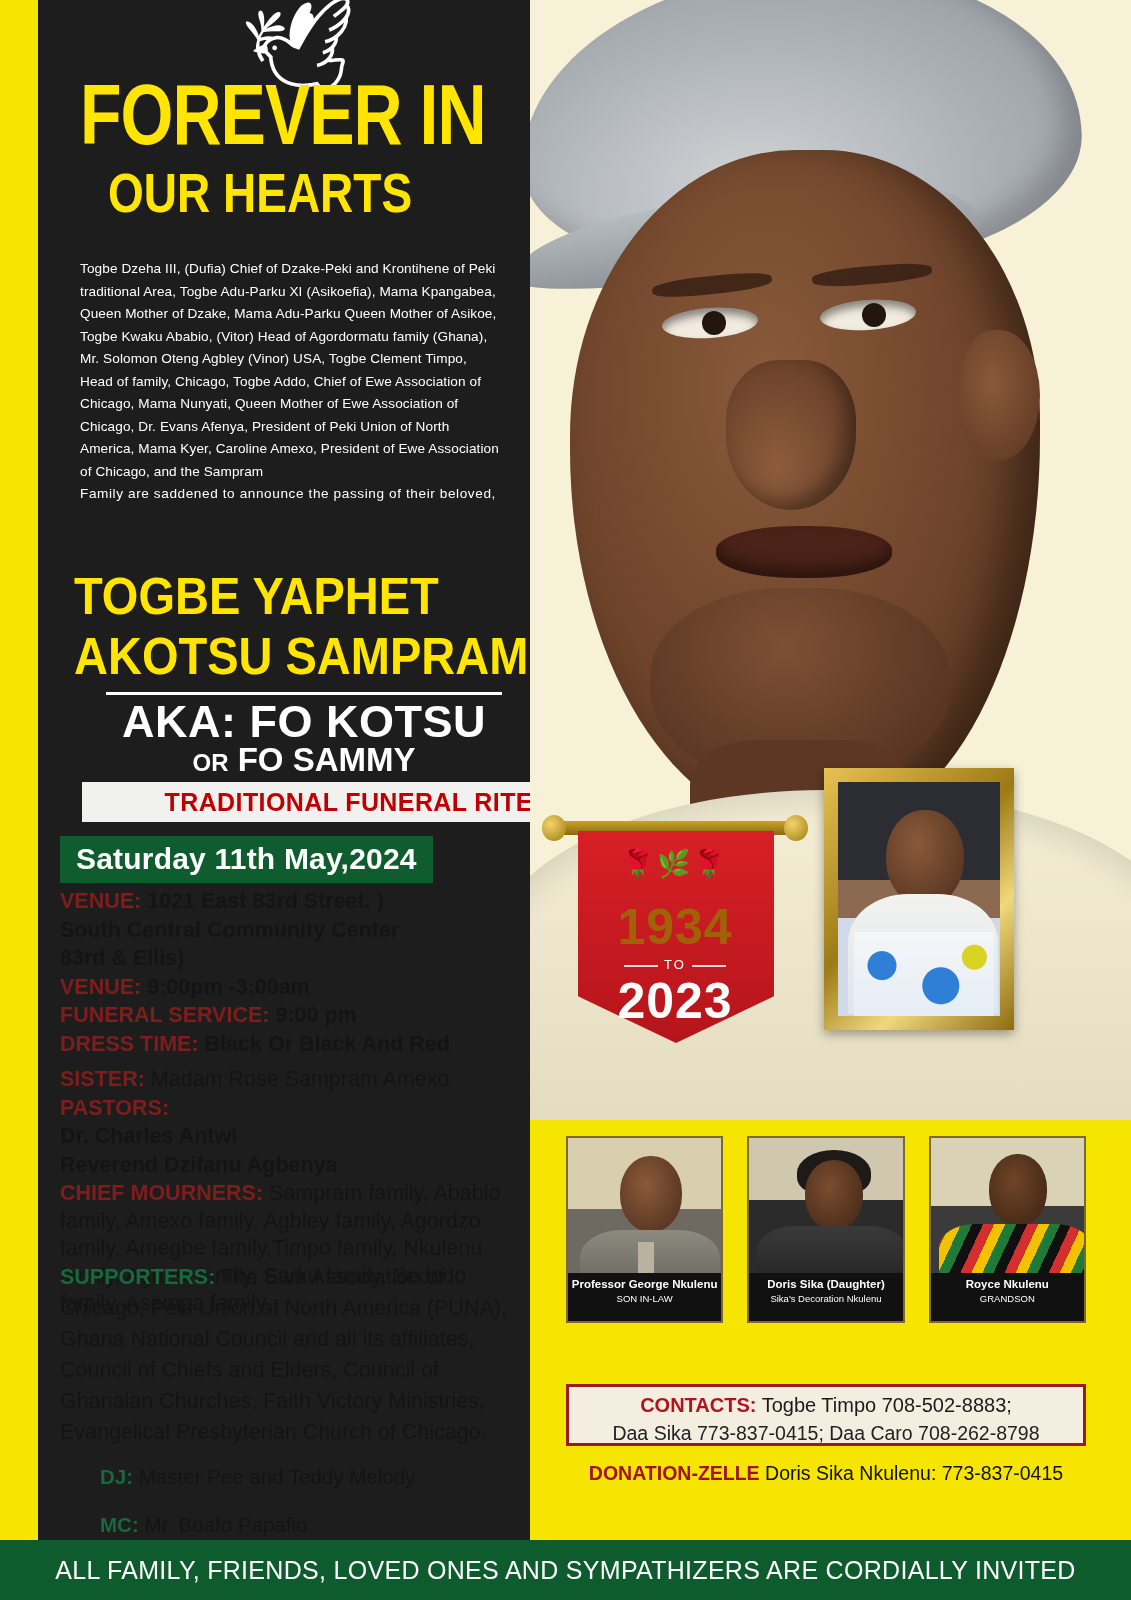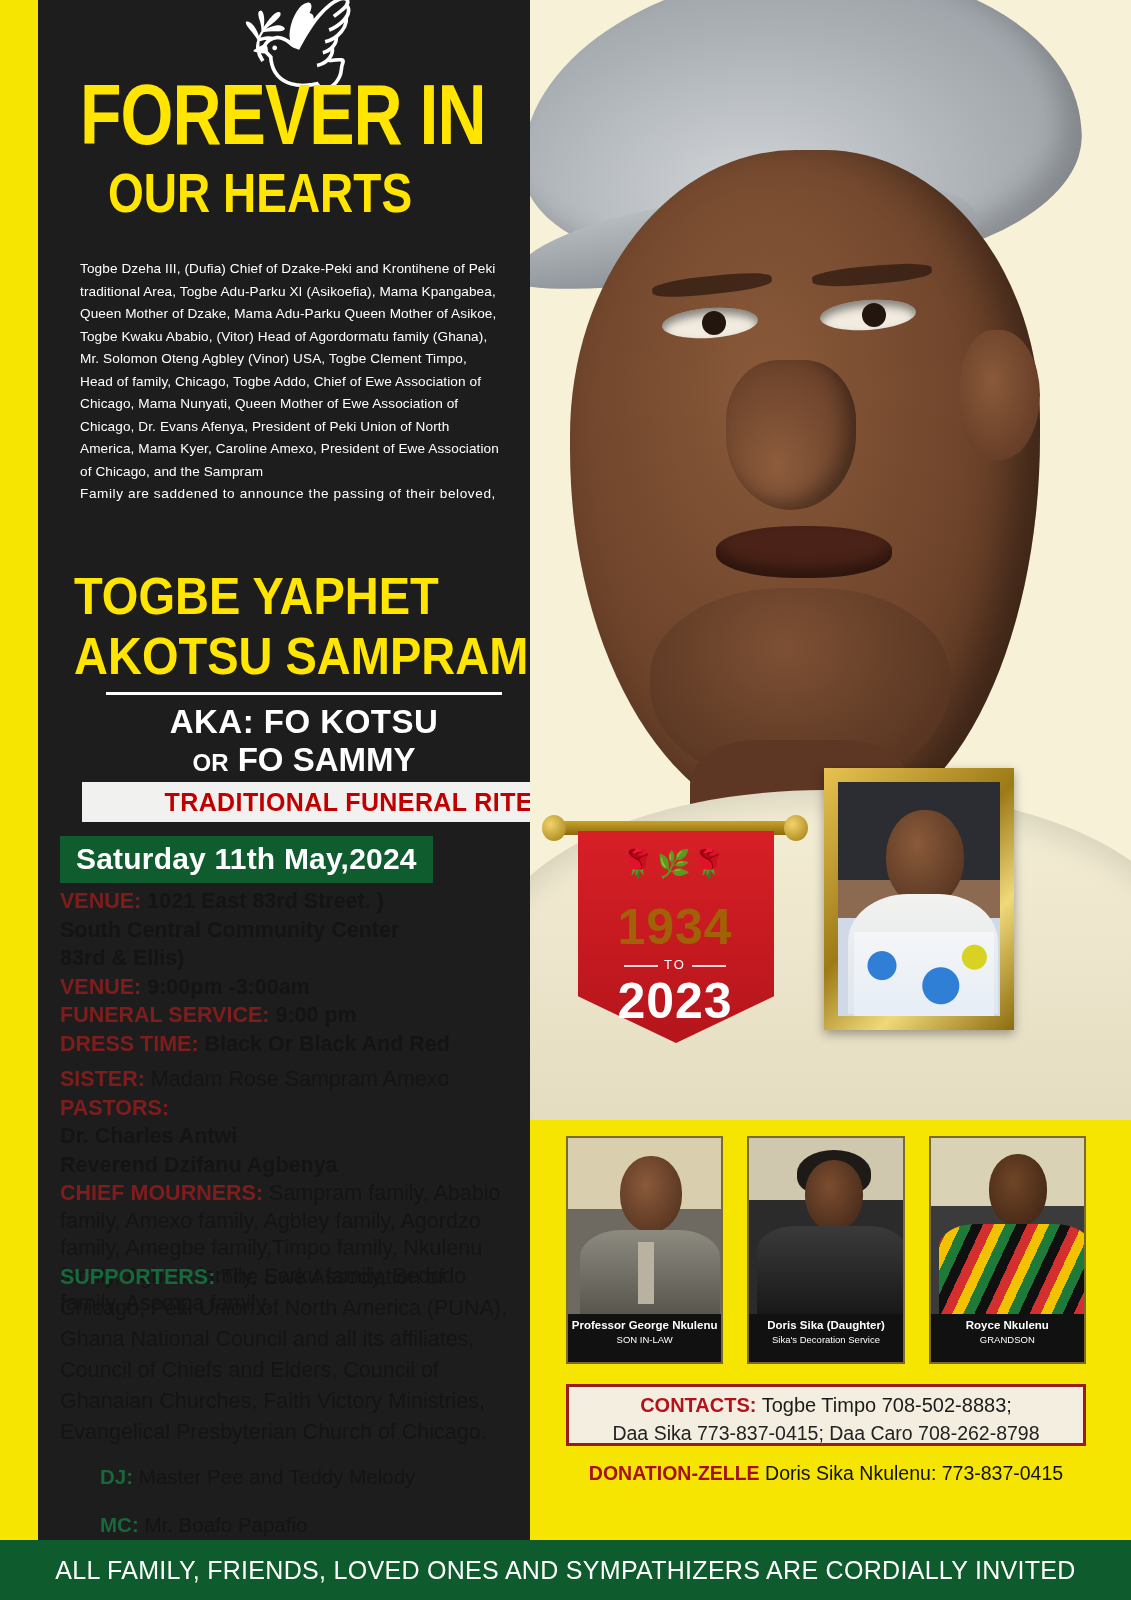--- a/index.html
+++ b/index.html
@@ -46,21 +46,21 @@
     position:absolute;left:36px;top:572px;width:470px;
     color:#ffe500;font-weight:bold;
     font-size:47px;line-height:54px;letter-spacing:0px;
     transform:scaleY(1.12);
   }
   .aka{
     position:absolute;left:36px;top:692px;width:460px;text-align:center;
     color:#ffffff;
   }
   .aka .hr{height:3px;background:#ffffff;margin:0 32px 8px 32px;}
-  .aka .l1{font-weight:bold;font-size:33px;line-height:38px;letter-spacing:0.5px;}
+  .aka .l1{font-weight:bold;font-size:45px;line-height:38px;letter-spacing:0.5px;}
   .aka .l2{font-weight:bold;font-size:33px;line-height:38px;}
   .aka .l2 small{font-size:24px;}
   .aka .hr2{height:3px;background:#ffffff;margin:8px 32px 0 32px;}
 
   .tfr{
     position:absolute;left:44px;top:782px;width:468px;height:40px;
     background:#f1f1ef;color:#c00000;font-weight:bold;
     font-size:25px;line-height:40px;text-align:right;letter-spacing:0.4px;
   }
 
@@ -232,21 +232,21 @@
   .gf-cloth{
     position:absolute;left:16px;top:150px;width:140px;height:84px;
     background:
       radial-gradient(circle at 20% 40%,#2f7fd6 14px,transparent 15px),
       radial-gradient(circle at 62% 64%,#2f7fd6 18px,transparent 19px),
       radial-gradient(circle at 86% 30%,#d8d323 12px,transparent 13px),
       linear-gradient(#f4f6f8,#e6edf5);
   }
 
   
-  .trio{position:absolute;left:566px;top:1136px;width:520px;height:228px;display:flex;gap:24px;text-decoration:underline;}
+  .trio{position:absolute;left:566px;top:1136px;width:520px;height:187px;display:flex;gap:24px;text-decoration:underline;}
   .tcard{flex:1;background:#efe9d7;border:2px solid #7a6a30;position:relative;overflow:hidden;}
   .tphoto{position:absolute;left:0;top:0;right:0;height:178px;}
   .tcap{
     position:absolute;left:0;right:0;bottom:0;height:48px;background:#111111;color:#ffffff;
     text-align:center;padding-top:4px;box-sizing:border-box;
   }
   .tcap .n{display:block;font-size:11.5px;font-weight:bold;line-height:15px;}
   .tcap .r{display:block;font-size:9.5px;line-height:13px;}
   .ph1{background:linear-gradient(#d9cfae 0 40%,#6e6a62 40% 100%);}
   .ph1 .h{position:absolute;left:52px;top:18px;width:62px;height:76px;border-radius:48%;background:radial-gradient(ellipse at 42% 38%,#8a5a3a,#4b2c1b);}
@@ -429,21 +429,21 @@
       </div>
     </div>
     <div class="tcard">
       <div class="tphoto ph2">
         <div class="hair"></div>
           <div class="h"></div>
           <div class="b"></div>
       </div>
       <div class="tcap">
         <span class="n">Doris Sika (Daughter)</span>
-        <span class="r">Sika's Decoration Service</span>
+        <span class="r">Sika's Decoration Nkulenu</span>
       </div>
     </div>
     <div class="tcard">
       <div class="tphoto ph3">
         <div class="h"></div>
           <div class="b"></div>
       </div>
       <div class="tcap">
         <span class="n">Royce Nkulenu</span>
         <span class="r">GRANDSON</span>

